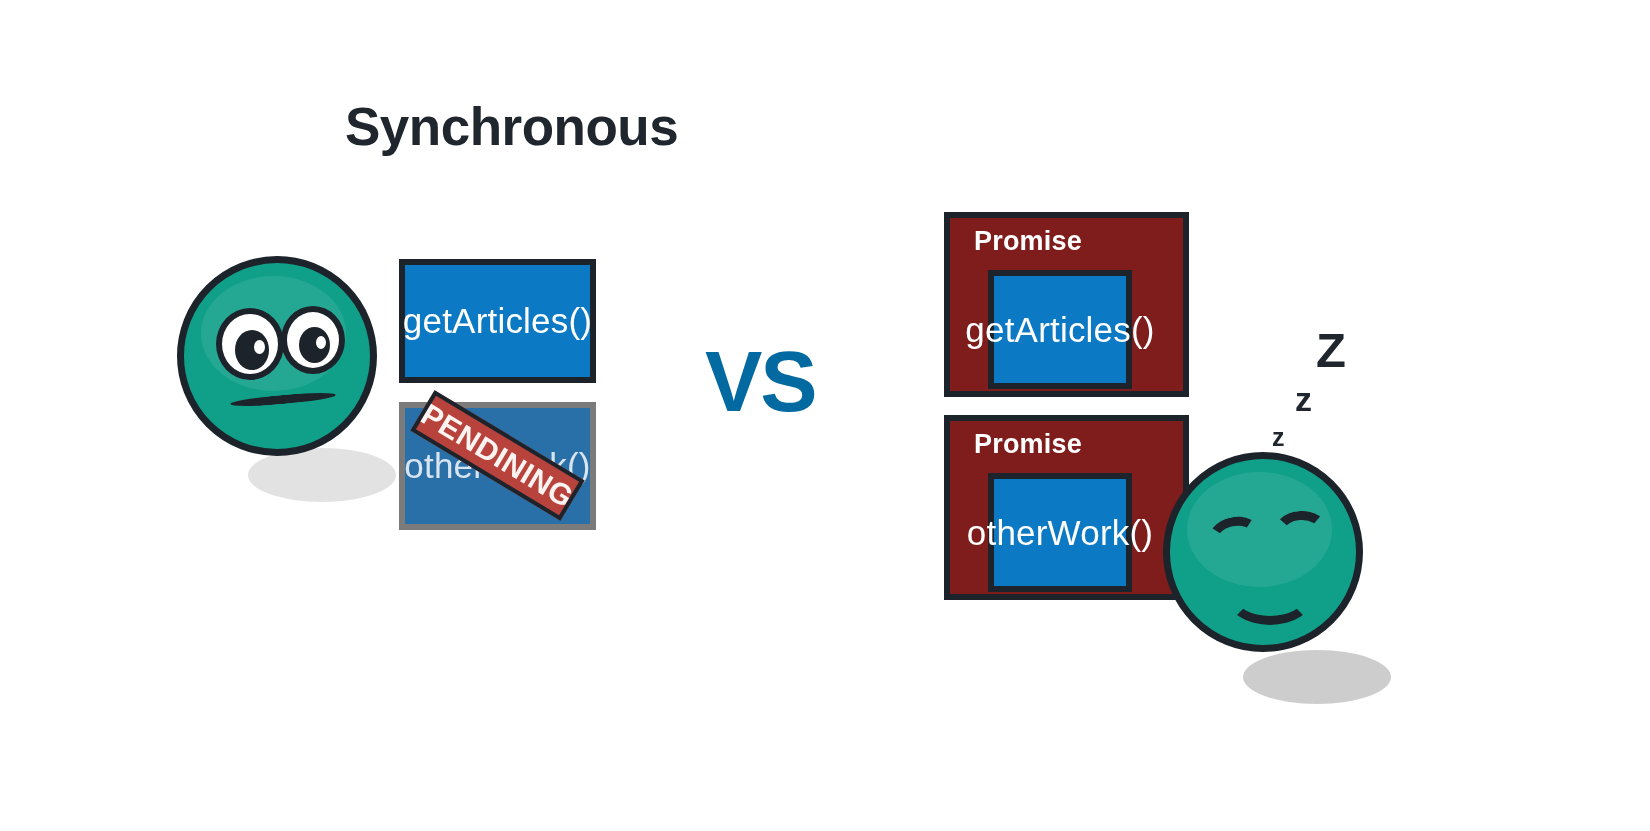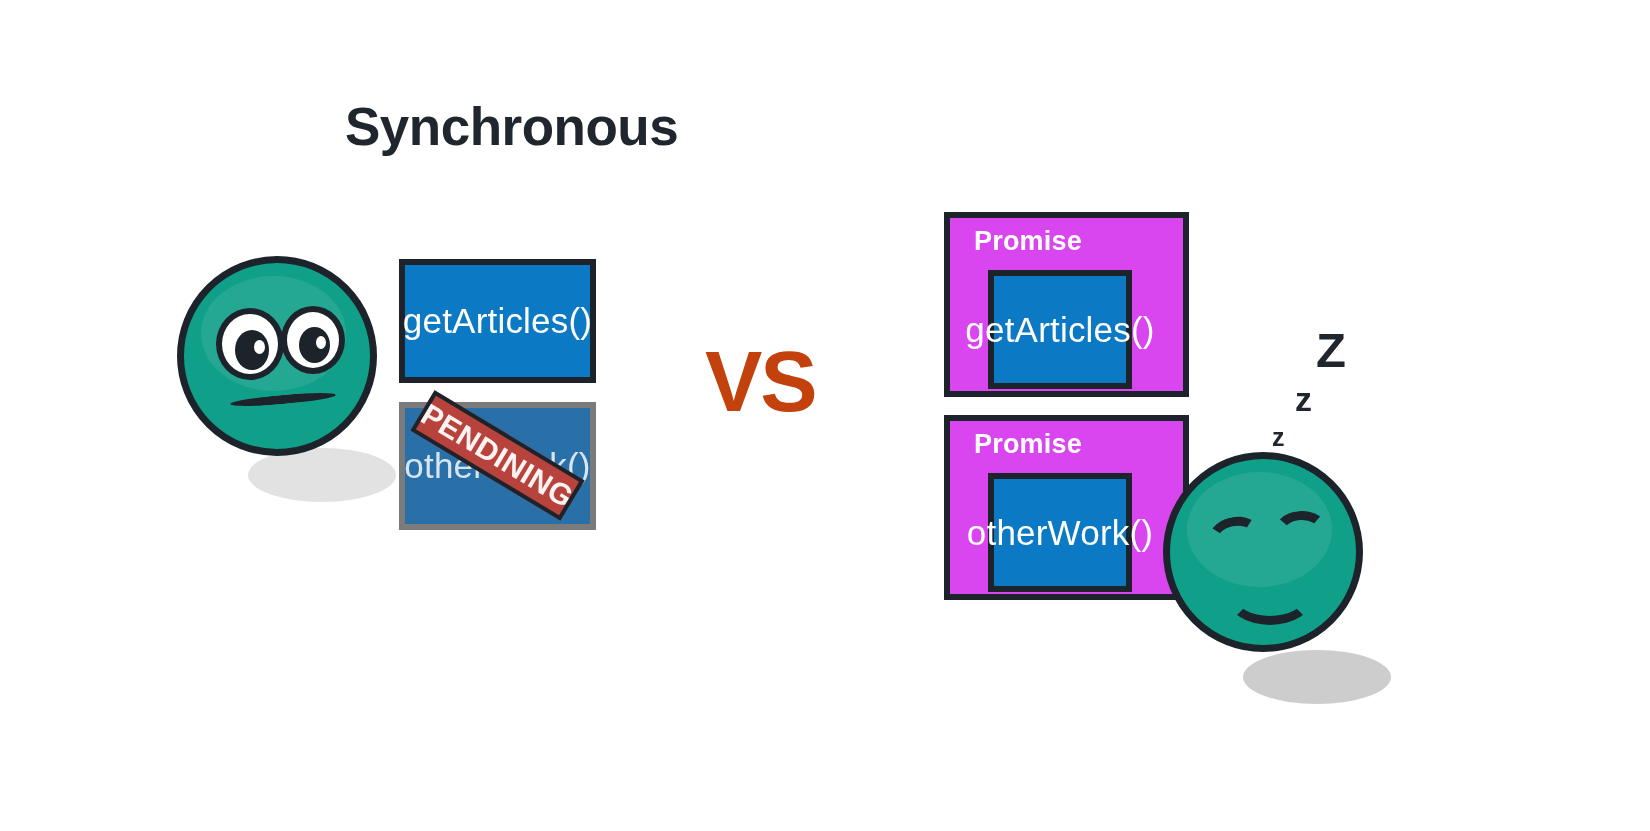--- a/index.html
+++ b/index.html
@@ -32,21 +32,21 @@
   #title-sync  { left: 345px; top: 100px; }
   #title-async { left: 912px; top: 100px; }
 
   
   #vs-label {
     position: absolute;
     left: 705px;
     top: 338px;
     font-size: 86px;
     font-weight: bold;
-    color: #c2410c;
+    color: #0369a1;
     letter-spacing: -2px;
     line-height: 1;
     text-align: right;
   }
 
   
   .shadow {
     position: absolute;
     border-radius: 50%;
   }
@@ -128,21 +128,21 @@
   }
   .code-box.muted {
     background: #2a70a8;
     border: 6px solid #7b7b7b;
     color: #d8e4ef;
   }
 
   
   .promise {
     position: absolute;
-    background: #d946ef;
+    background: #7f1d1d;
     border: 6px solid #1d232a;
     box-sizing: border-box;
   }
   .promise-label {
     position: absolute;
     left: 24px;
     top: 8px;
     color: #ffffff;
     font-size: 27px;
     font-weight: bold;

